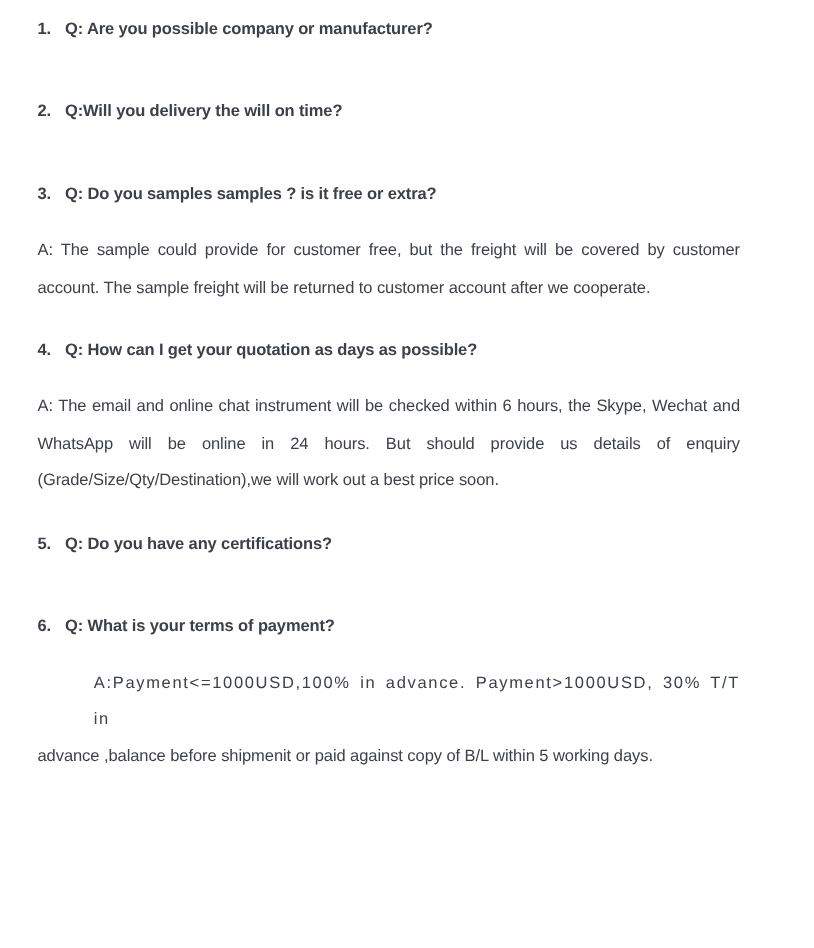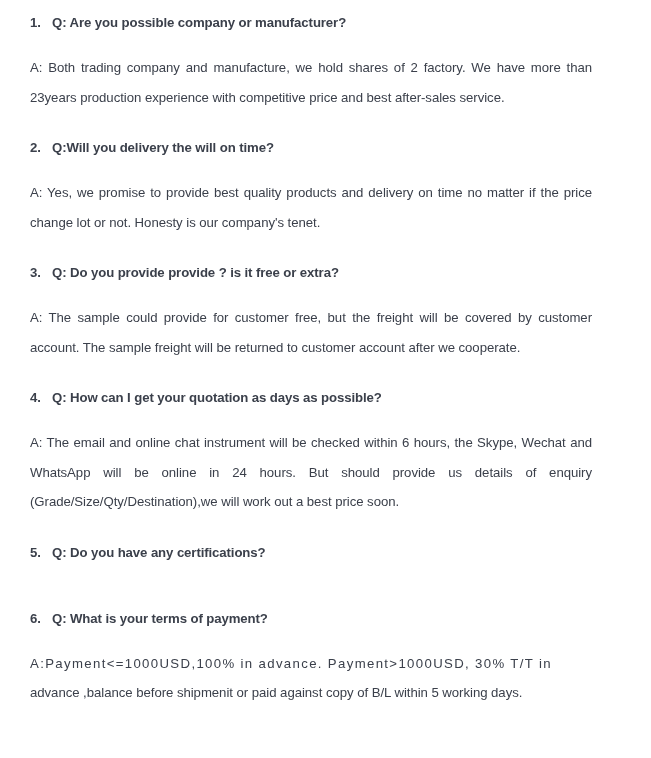--- a/index.html
+++ b/index.html
@@ -53,20 +53,21 @@
     padding: 0;
     letter-spacing: -0.05px;
   }
   .a-para.no-justify {
     text-align: left;
   }
   
   .a-para.tracked {
     text-align: justify;
     letter-spacing: 0.05px;
+    margin-left: 45px;
   }
   .a-para.tracked .track-wide {
     letter-spacing: 1.35px;
   }
   .gap-after-q {
     height: 22px;
   }
   .gap-after-a {
     height: 27px;
   }
@@ -75,40 +76,38 @@
 <body>
 
 <div class="faq-page">
 
   <div class="faq-item">
     <div class="q-line">
       <span class="q-num">1.</span>
       <span class="q-text">Q: Are you possible company or manufacturer?</span>
     </div>
     <div class="gap-after-q"></div>
-    <p class="a-para">A: Both trading company and manufacture, we hold shares of 2 factory. We have more than 23years production experience with competitive price and best after-sales service.</p>
   </div>
 
   <div class="gap-after-a"></div>
 
   <div class="faq-item">
     <div class="q-line">
       <span class="q-num">2.</span>
       <span class="q-text">Q:Will you delivery the will on time?</span>
     </div>
     <div class="gap-after-q"></div>
-    <p class="a-para">A: Yes, we promise to provide best quality products and delivery on time no matter if the price change lot or not. Honesty is our company's tenet.</p>
   </div>
 
   <div class="gap-after-a"></div>
 
   <div class="faq-item">
     <div class="q-line">
       <span class="q-num">3.</span>
-      <span class="q-text">Q: Do you provide provide ? is it free or extra?</span>
+      <span class="q-text">Q: Do you samples samples ? is it free or extra?</span>
     </div>
     <div class="gap-after-q"></div>
     <p class="a-para">A: The sample could provide for customer free, but the freight will be covered by customer account. The sample freight will be returned to customer account after we cooperate.</p>
   </div>
 
   <div class="gap-after-a"></div>
 
   <div class="faq-item">
     <div class="q-line">
       <span class="q-num">4.</span>

